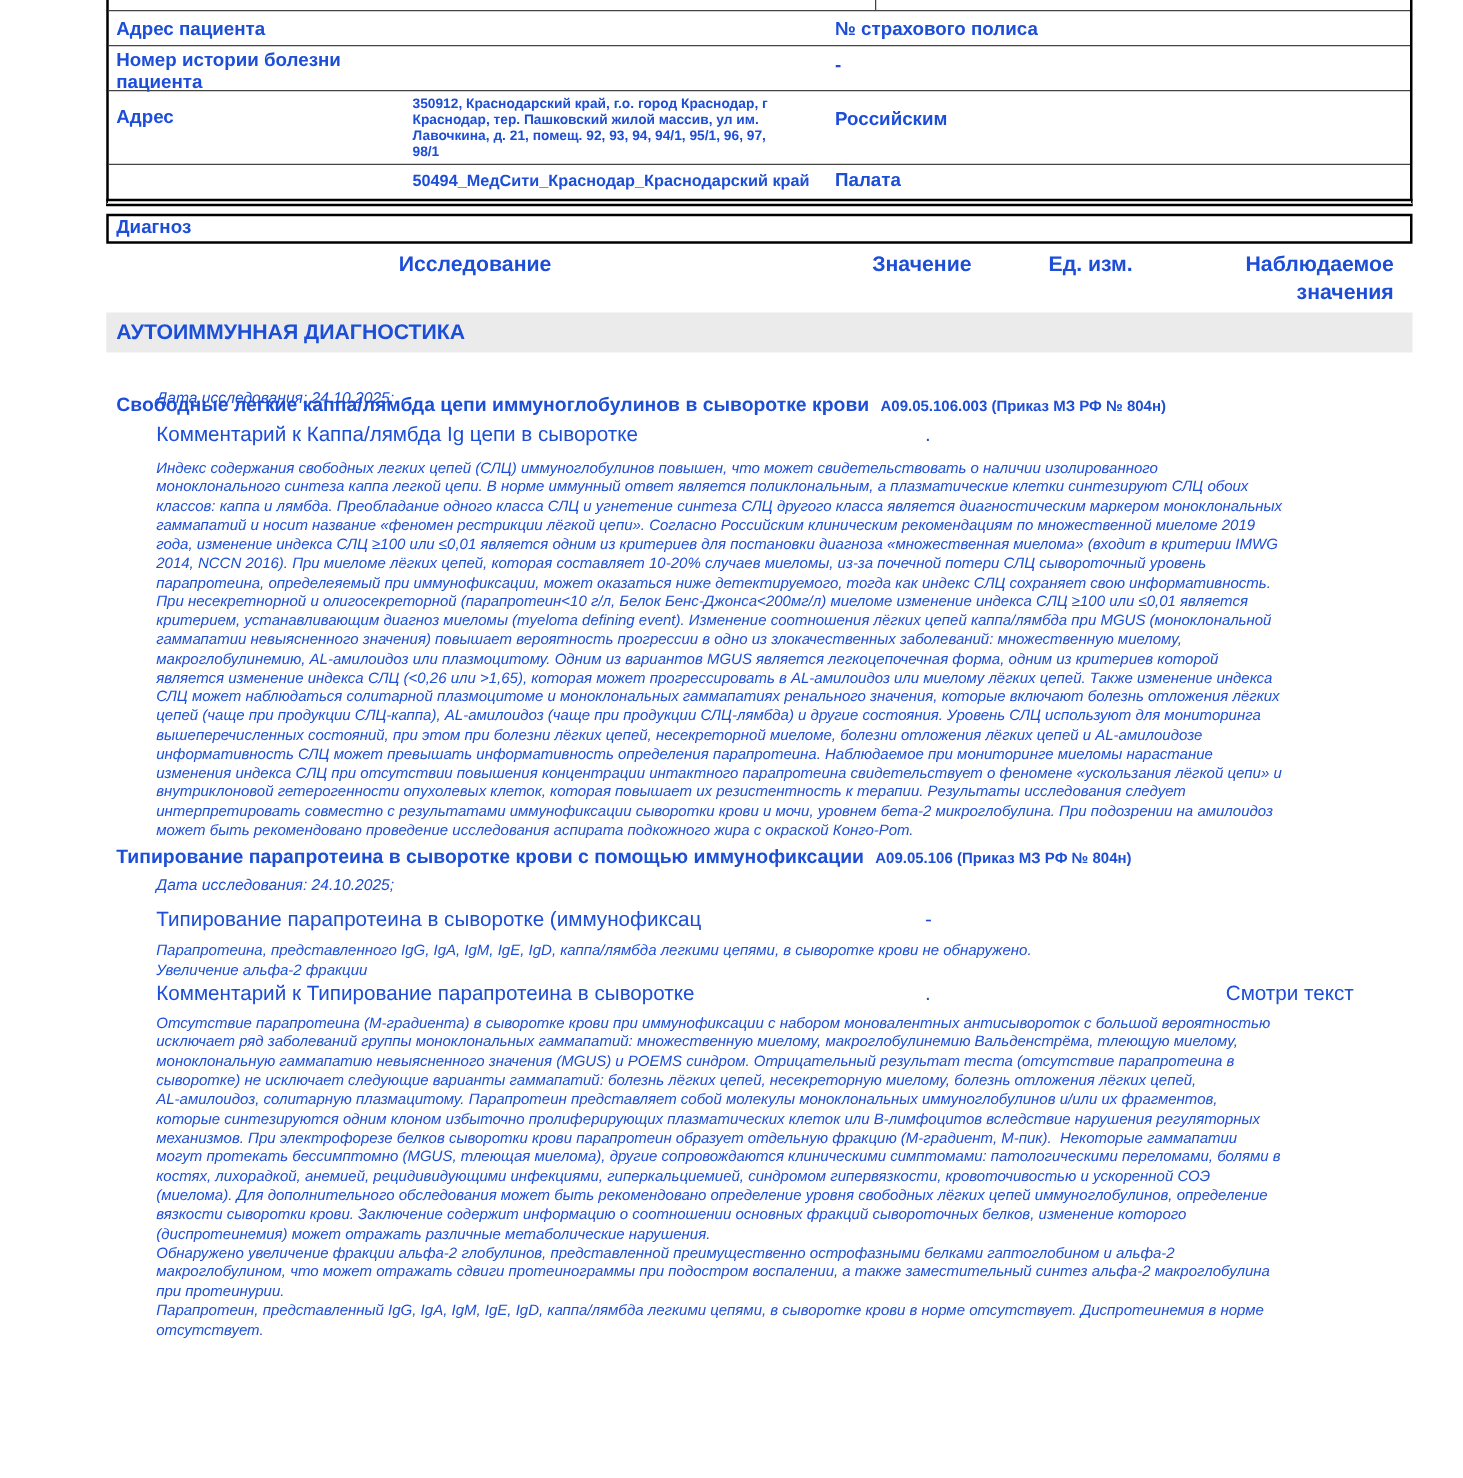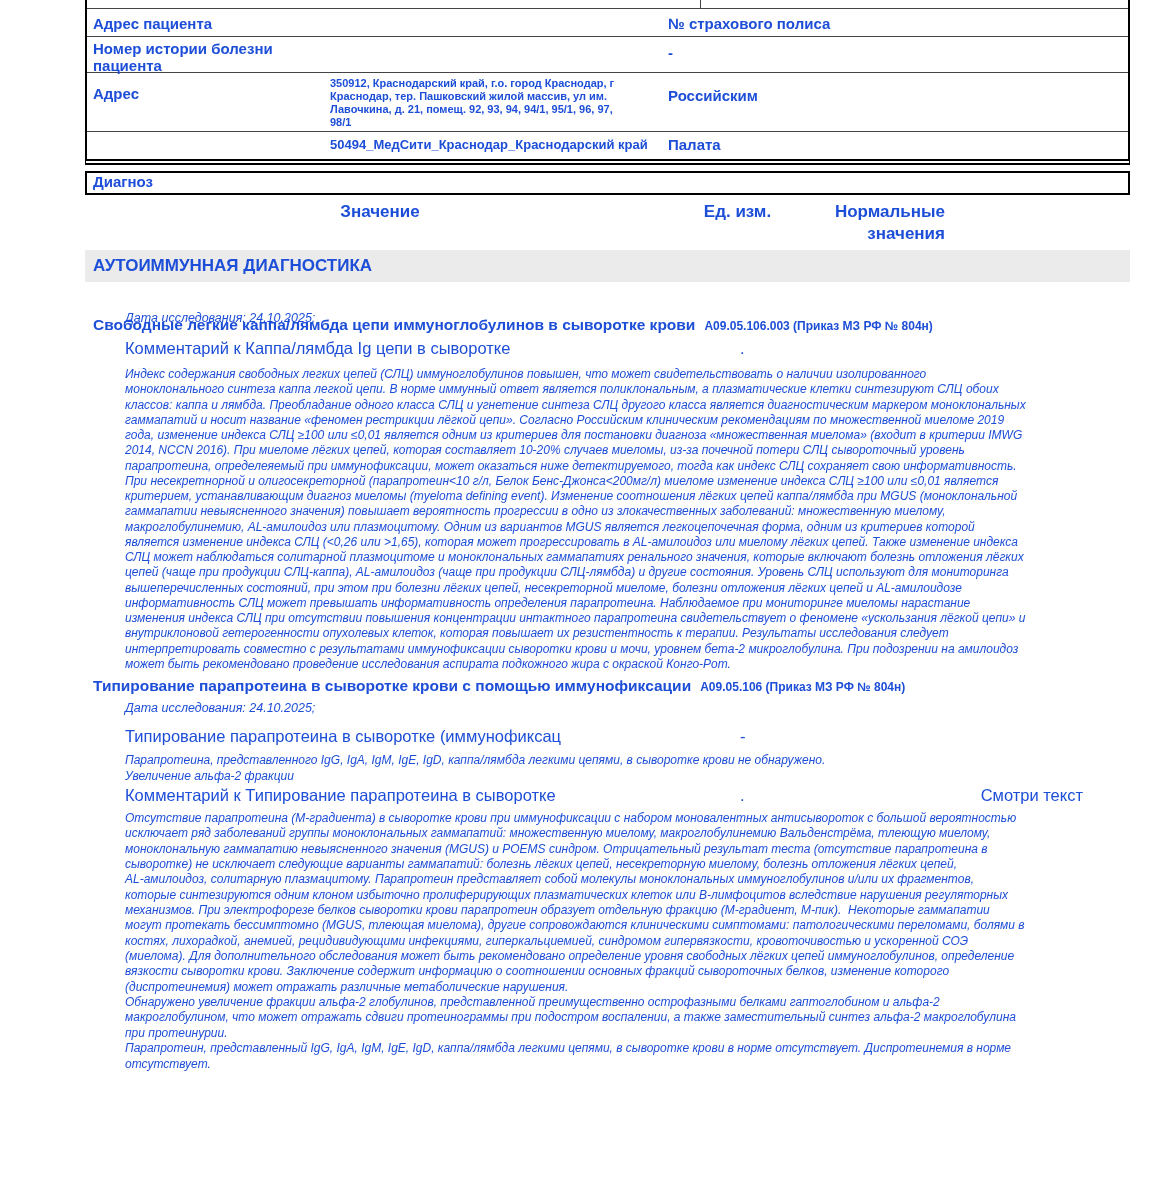--- a/index.html
+++ b/index.html
@@ -108,23 +108,24 @@
       <div class="plabel r">Палата</div>
       <div class="pvalue"></div>
     </div>
   </div>
 
   <div class="diag">
     <span>Диагноз</span>
   </div>
 
   <div class="rhead">
+    <div class="c">Исследование</div>
     <div class="c">Значение</div>
     <div class="c">Ед. изм.</div>
-    <div class="r">Нормальные
+    <div class="r">Наблюдаемое
 значения</div>
   </div>
 
   <div class="band">
     <span>АУТОИММУННАЯ ДИАГНОСТИКА</span>
   </div>
 
   <div class="ttl" style="top:288px;margin-top:28px;">
     <span>Свободные легкие каппа/лямбда цепи иммуноглобулинов в сыворотке крови</span><span class="code">А09.05.106.003 (Приказ МЗ РФ № 804н)</span>
   </div>

